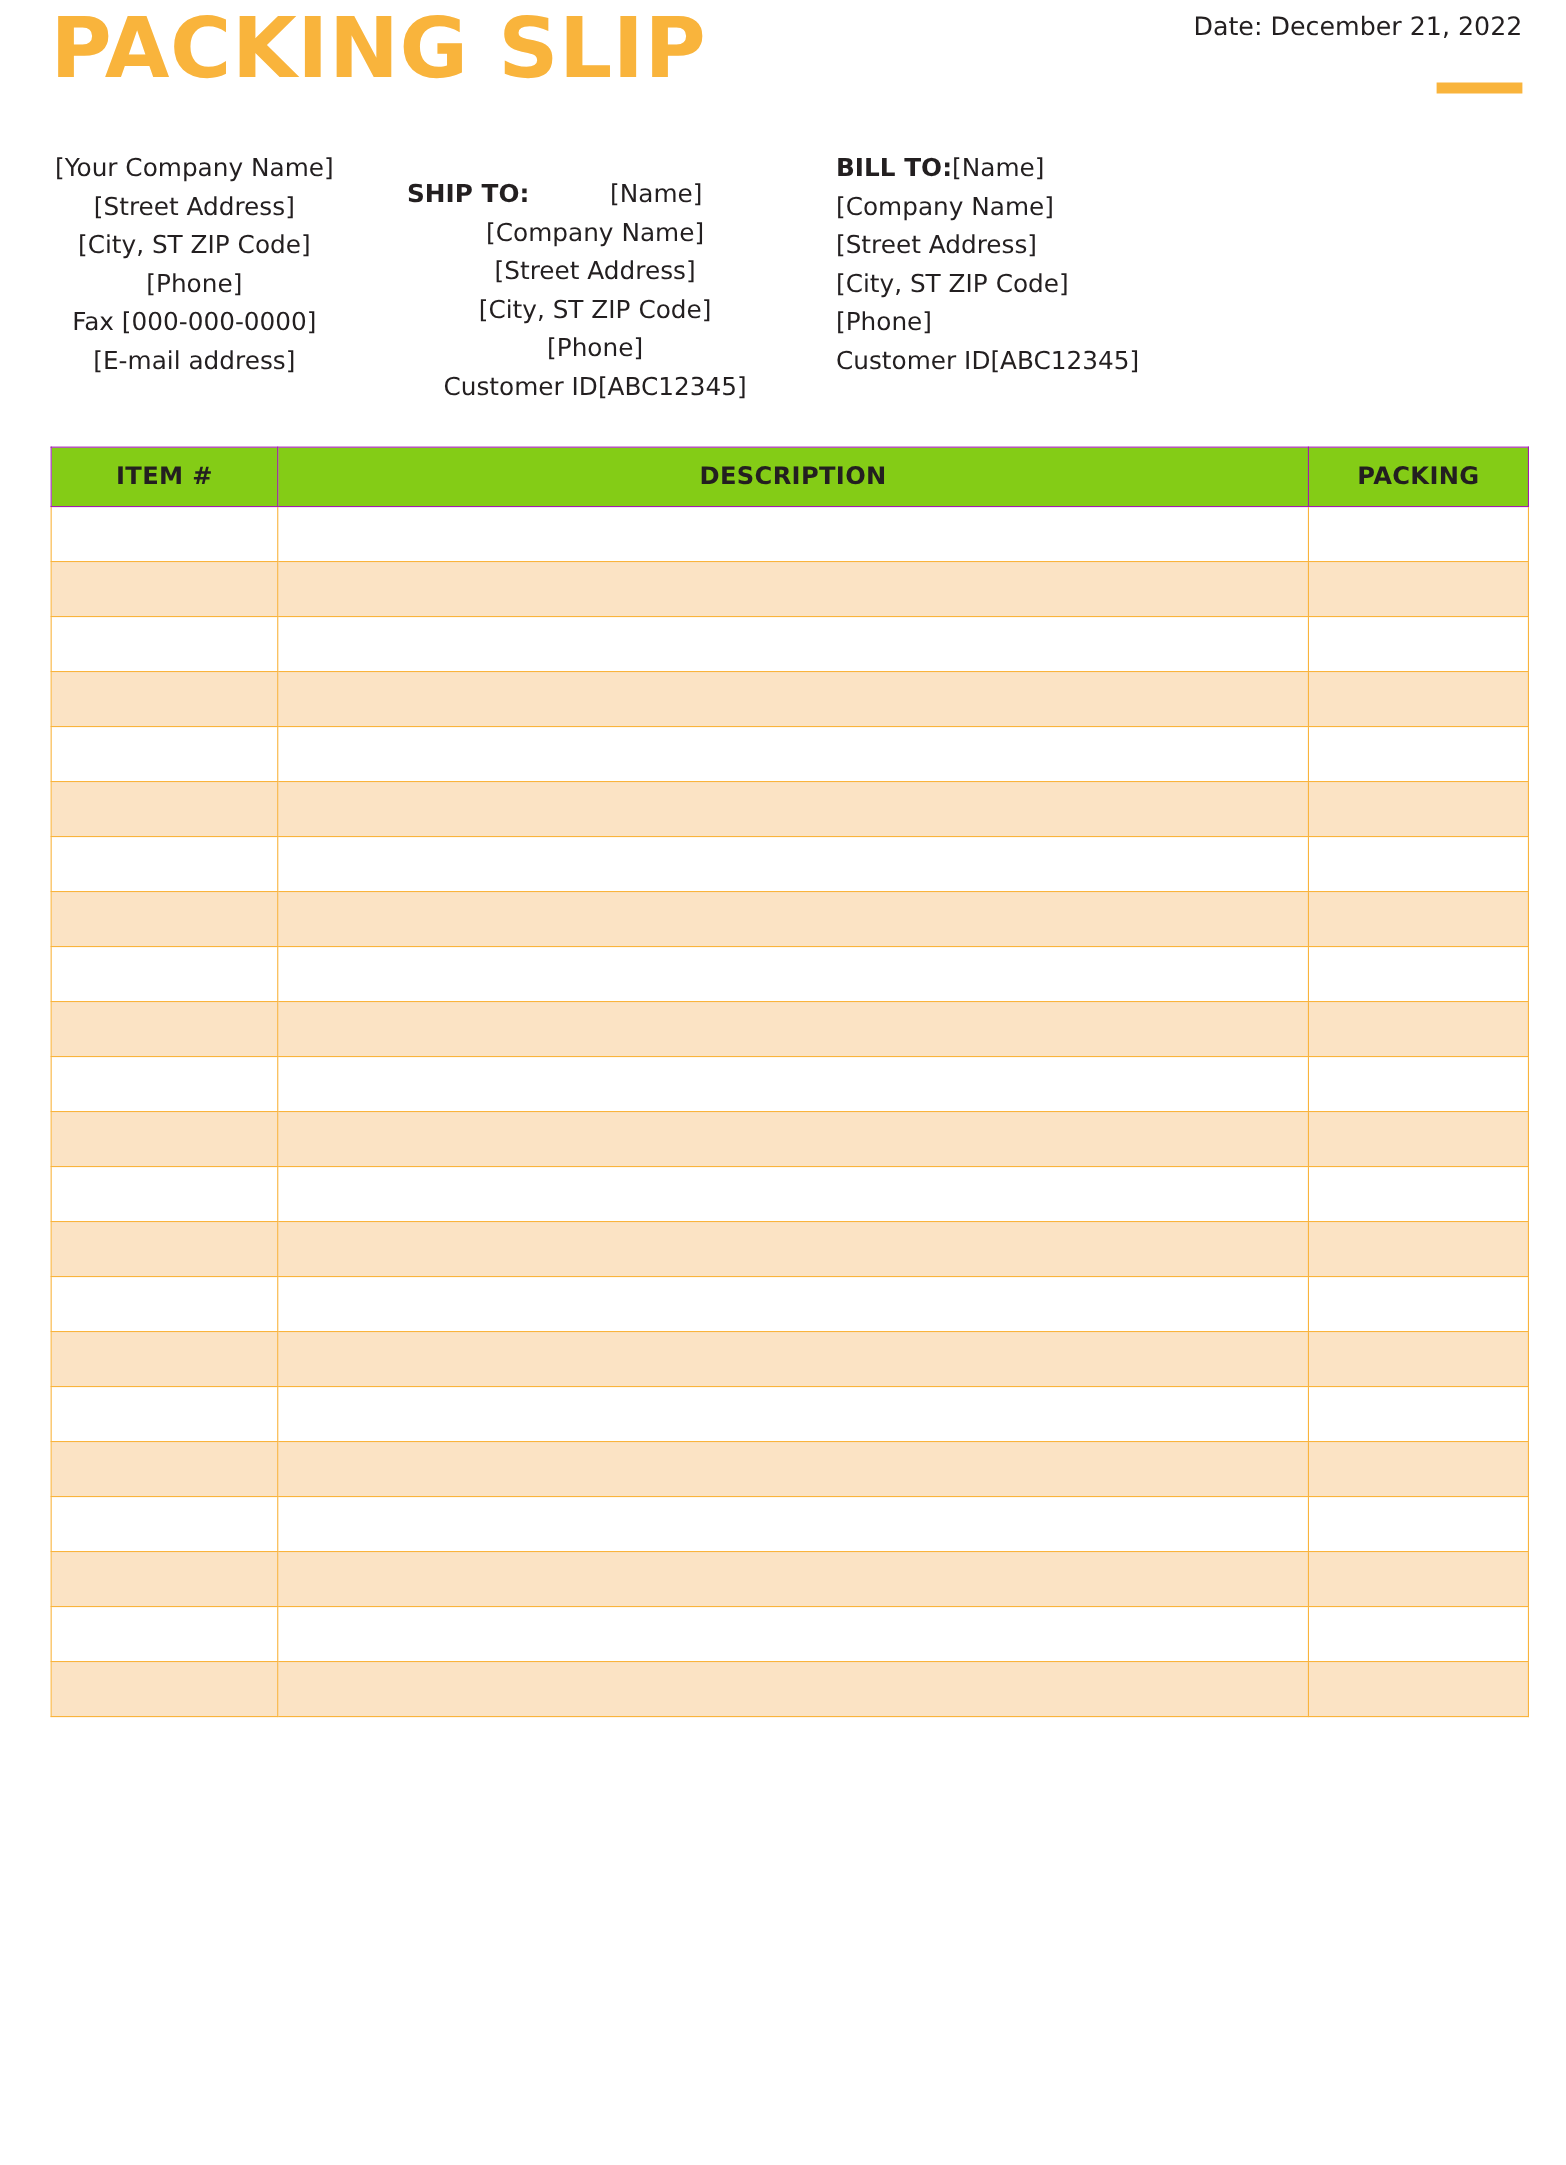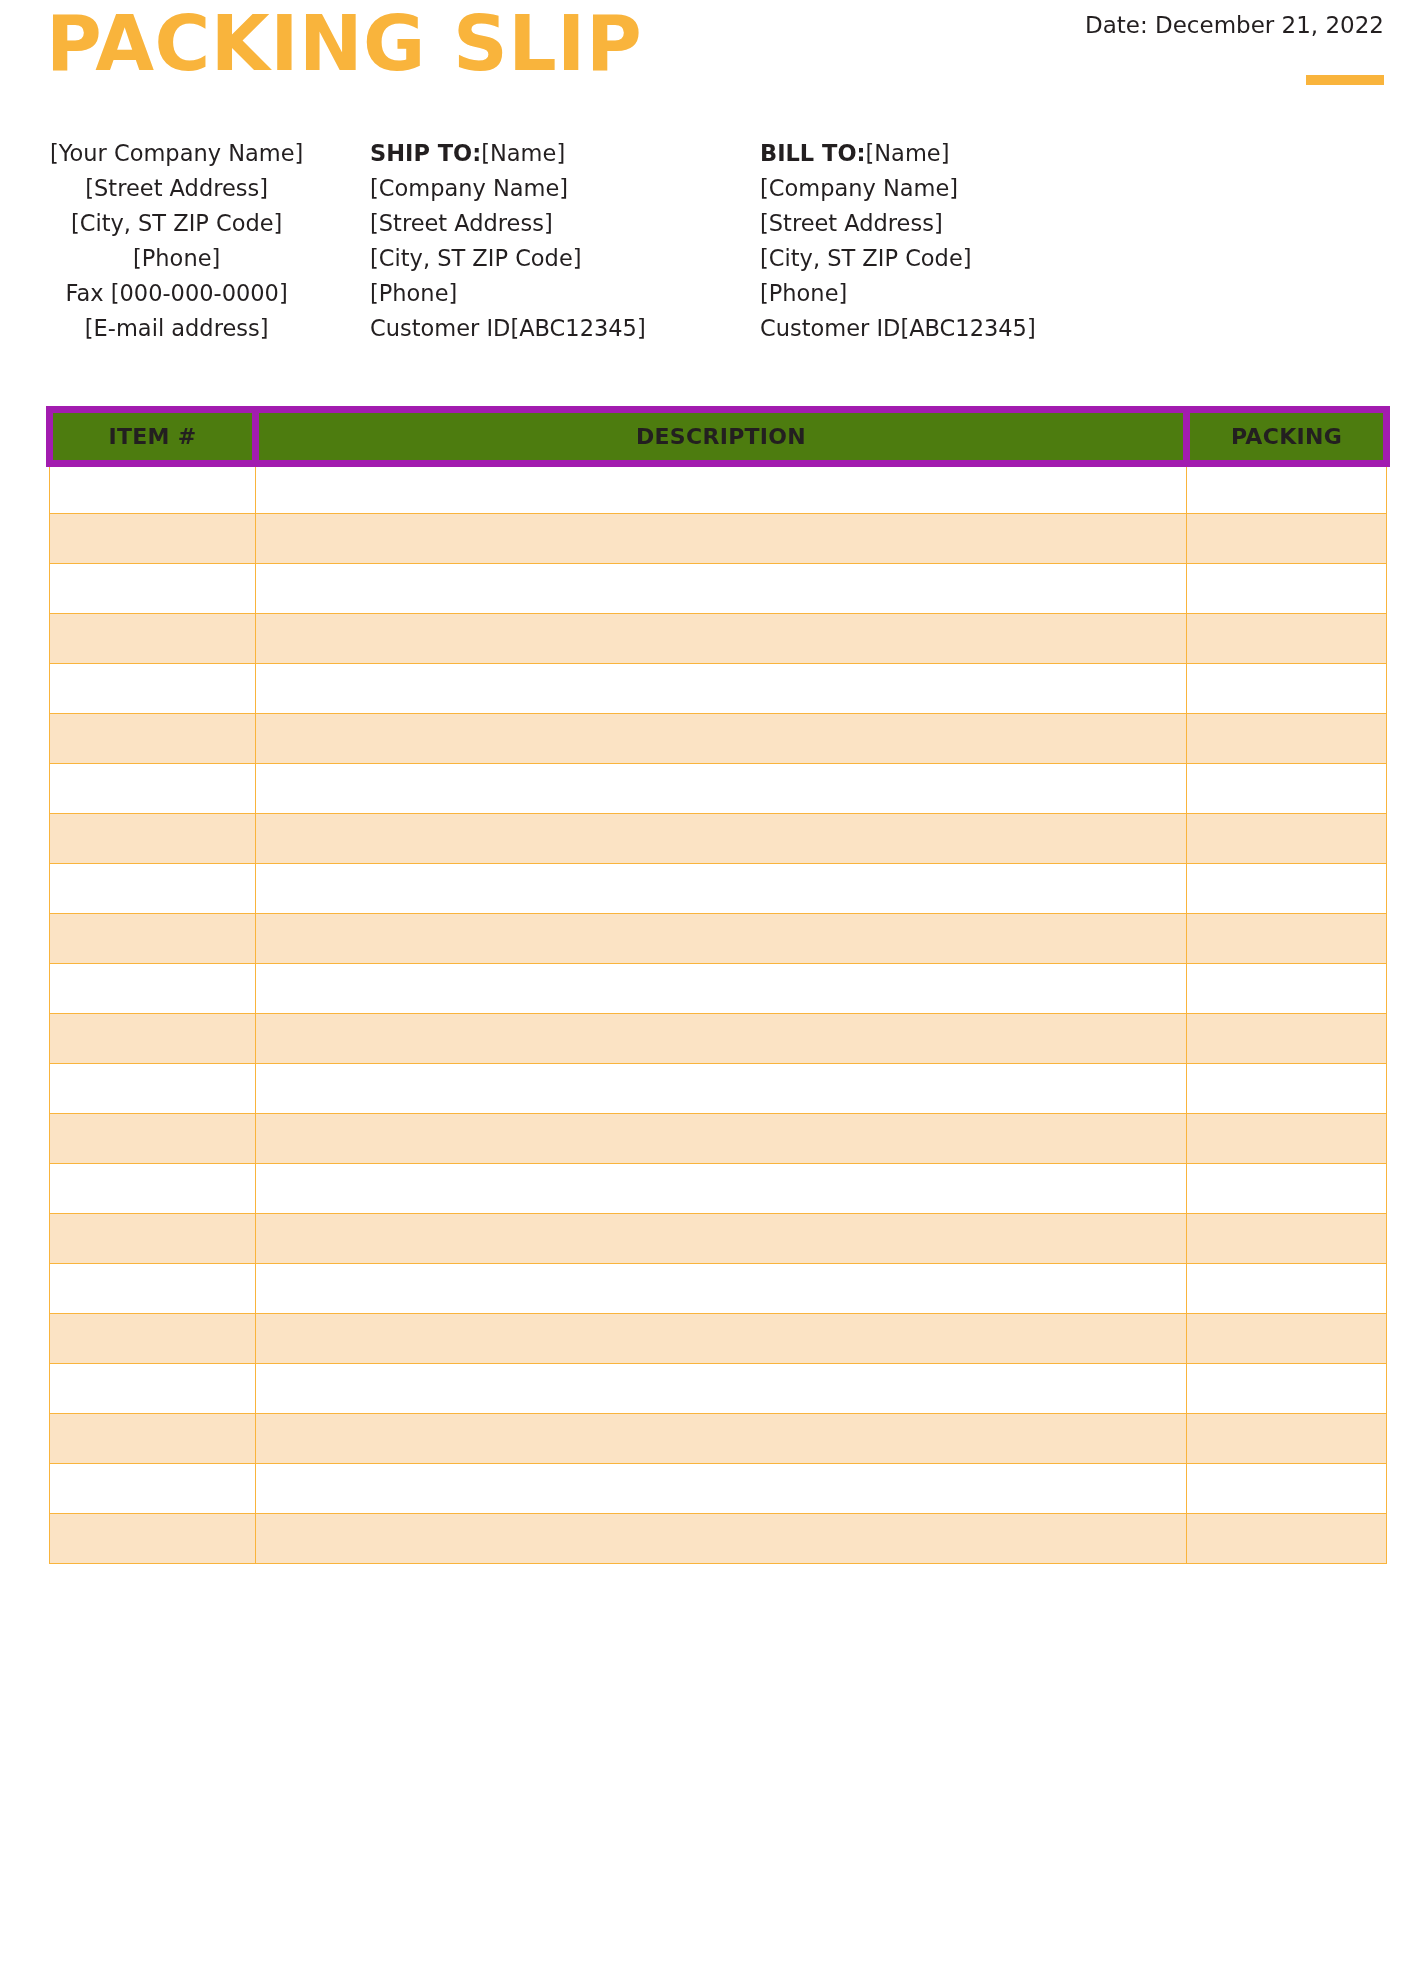--- a/index.html
+++ b/index.html
@@ -69,21 +69,22 @@
     line-height: 35px;
   }
   .addr-col .line { white-space: nowrap; }
   .col-from {
     left: 10px;
     text-align: center;
   }
   .col-ship {
     left: 330px;
     width: 342px;
-    text-align: left;
+    text-align: center;
+    margin-top: 24px;
   }
   .col-bill {
     left: 720px;
     width: 624px;
   }
   .addr-label {
     font-weight: 700;
     float: left;
   }
   .addr-first {
@@ -116,22 +117,22 @@
 
   
   .items-table {
     width: 1344px;
     margin-left: 6px;
     border-collapse: collapse;
     table-layout: fixed;
     margin-top: 70px;
   }
   .items-table th {
-    background: #4d7c0f;
-    border: 7px solid #a21caf;
+    background: #84cc16;
+    border: 1px solid #a21caf;
     color: #231f20;
     font-size: 22px;
     font-weight: 700;
     height: 54px;
     letter-spacing: 0.3px;
   }
   .items-table th.c-item { width: 206px; text-align: center; }
   .items-table th.c-desc { text-align: center; }
   .items-table th.c-qty  { width: 200px; text-align: center; }
   .items-table td {

